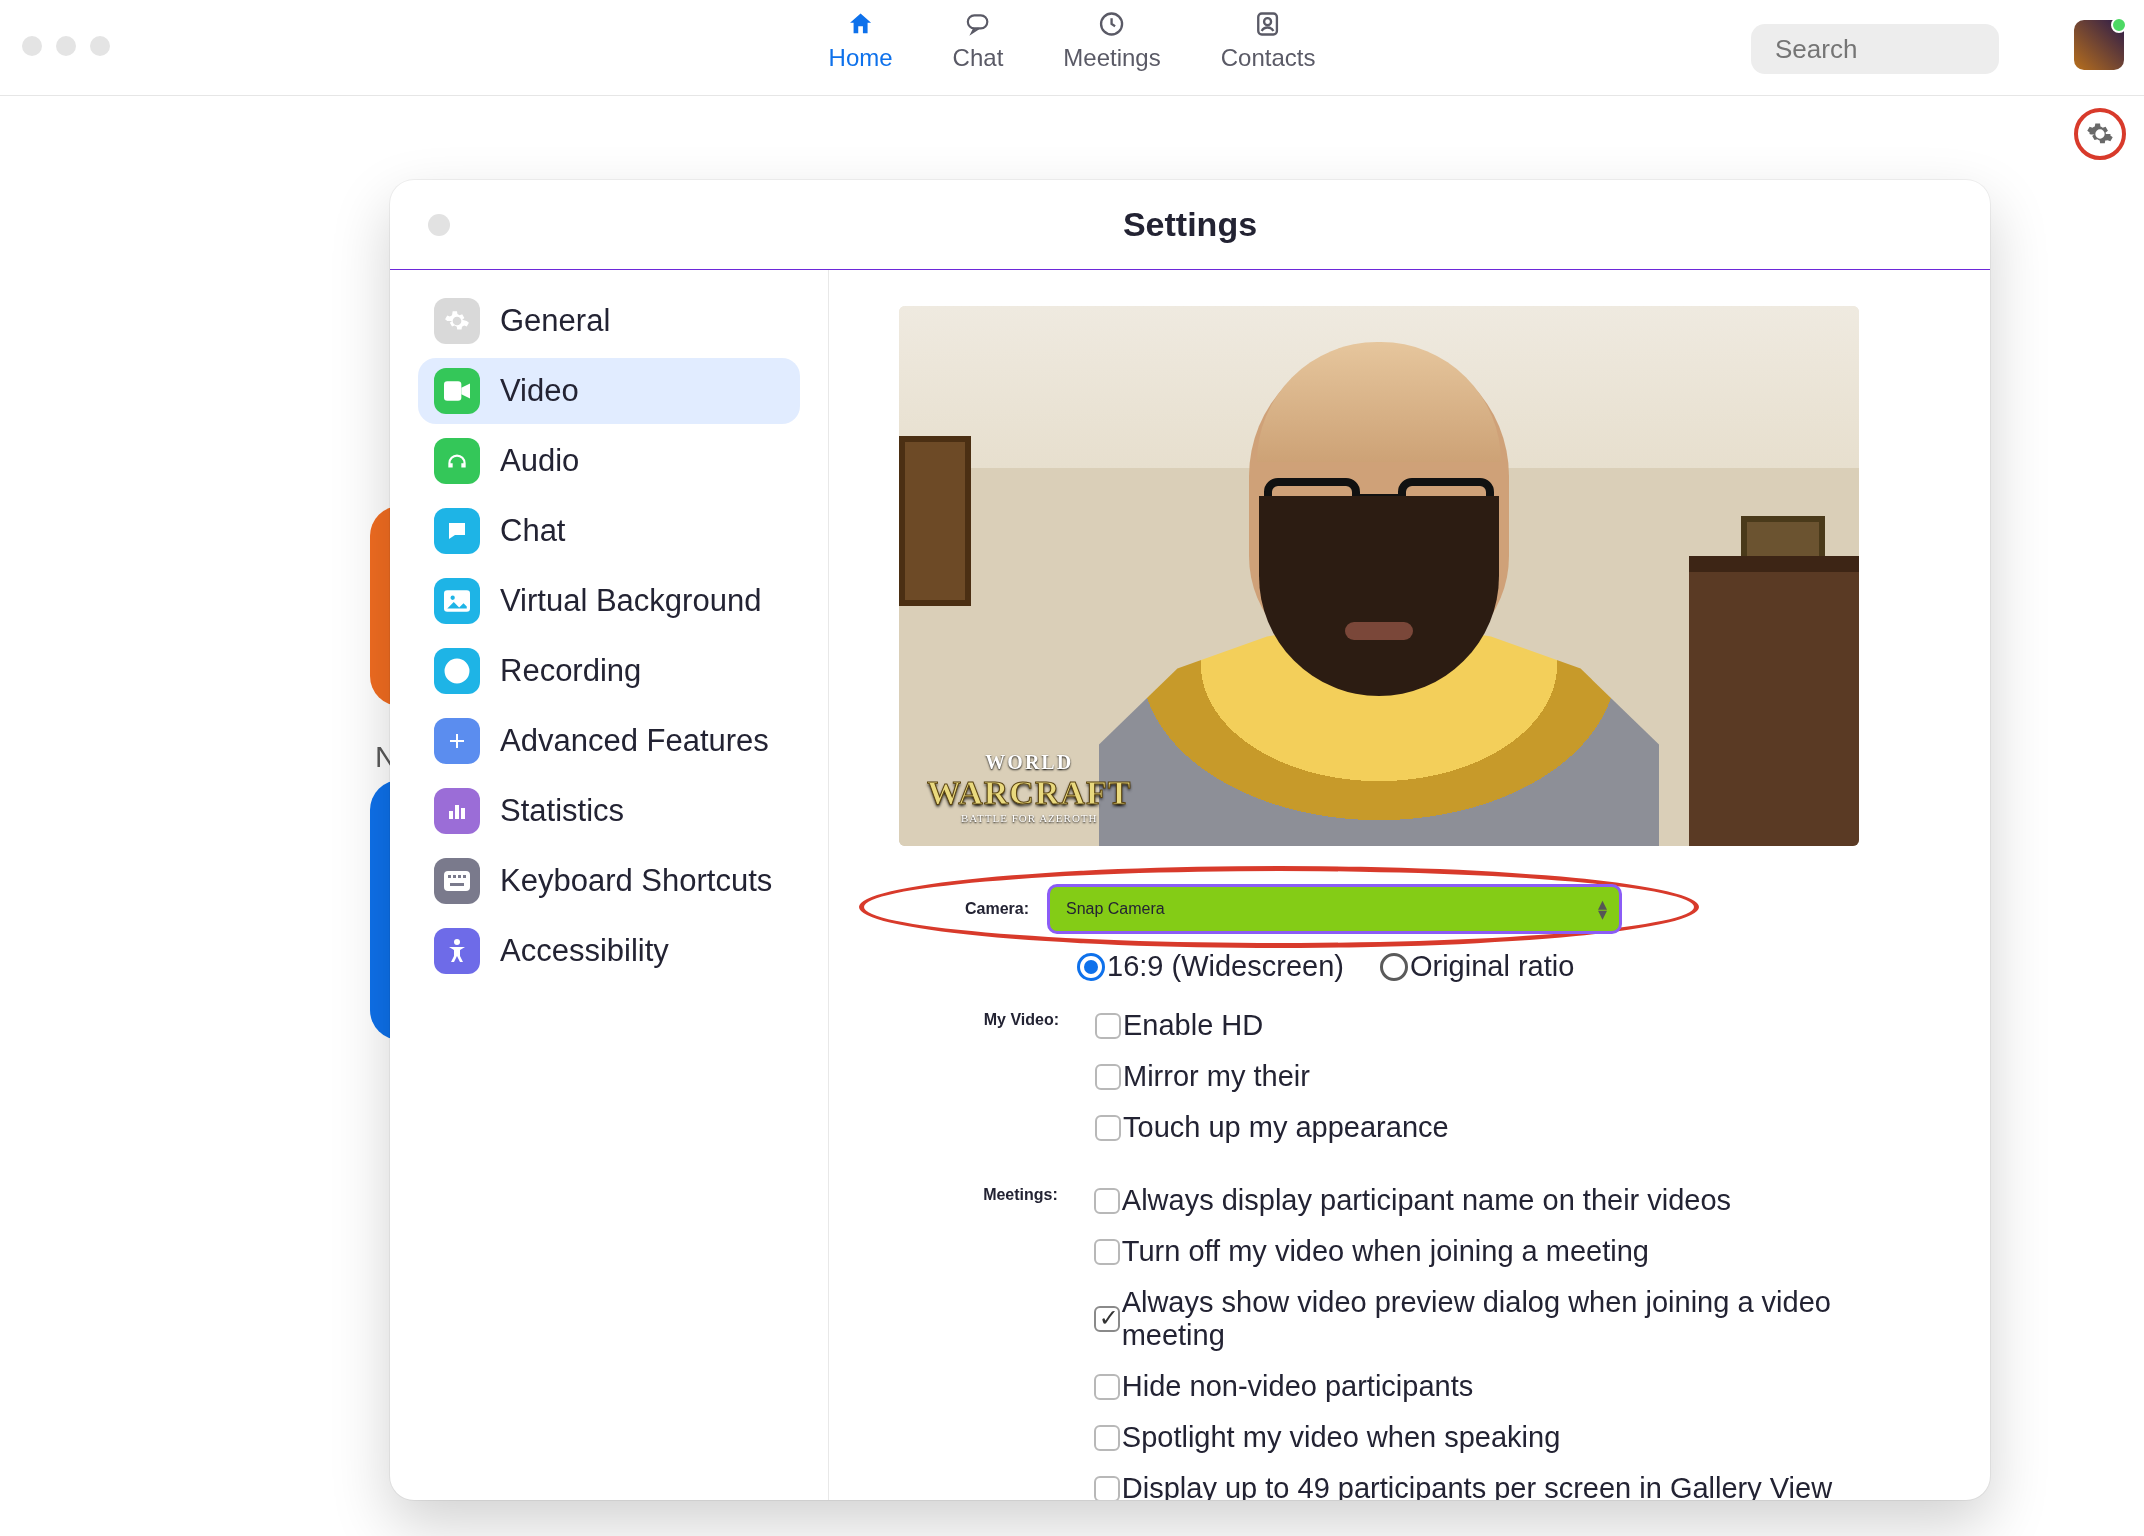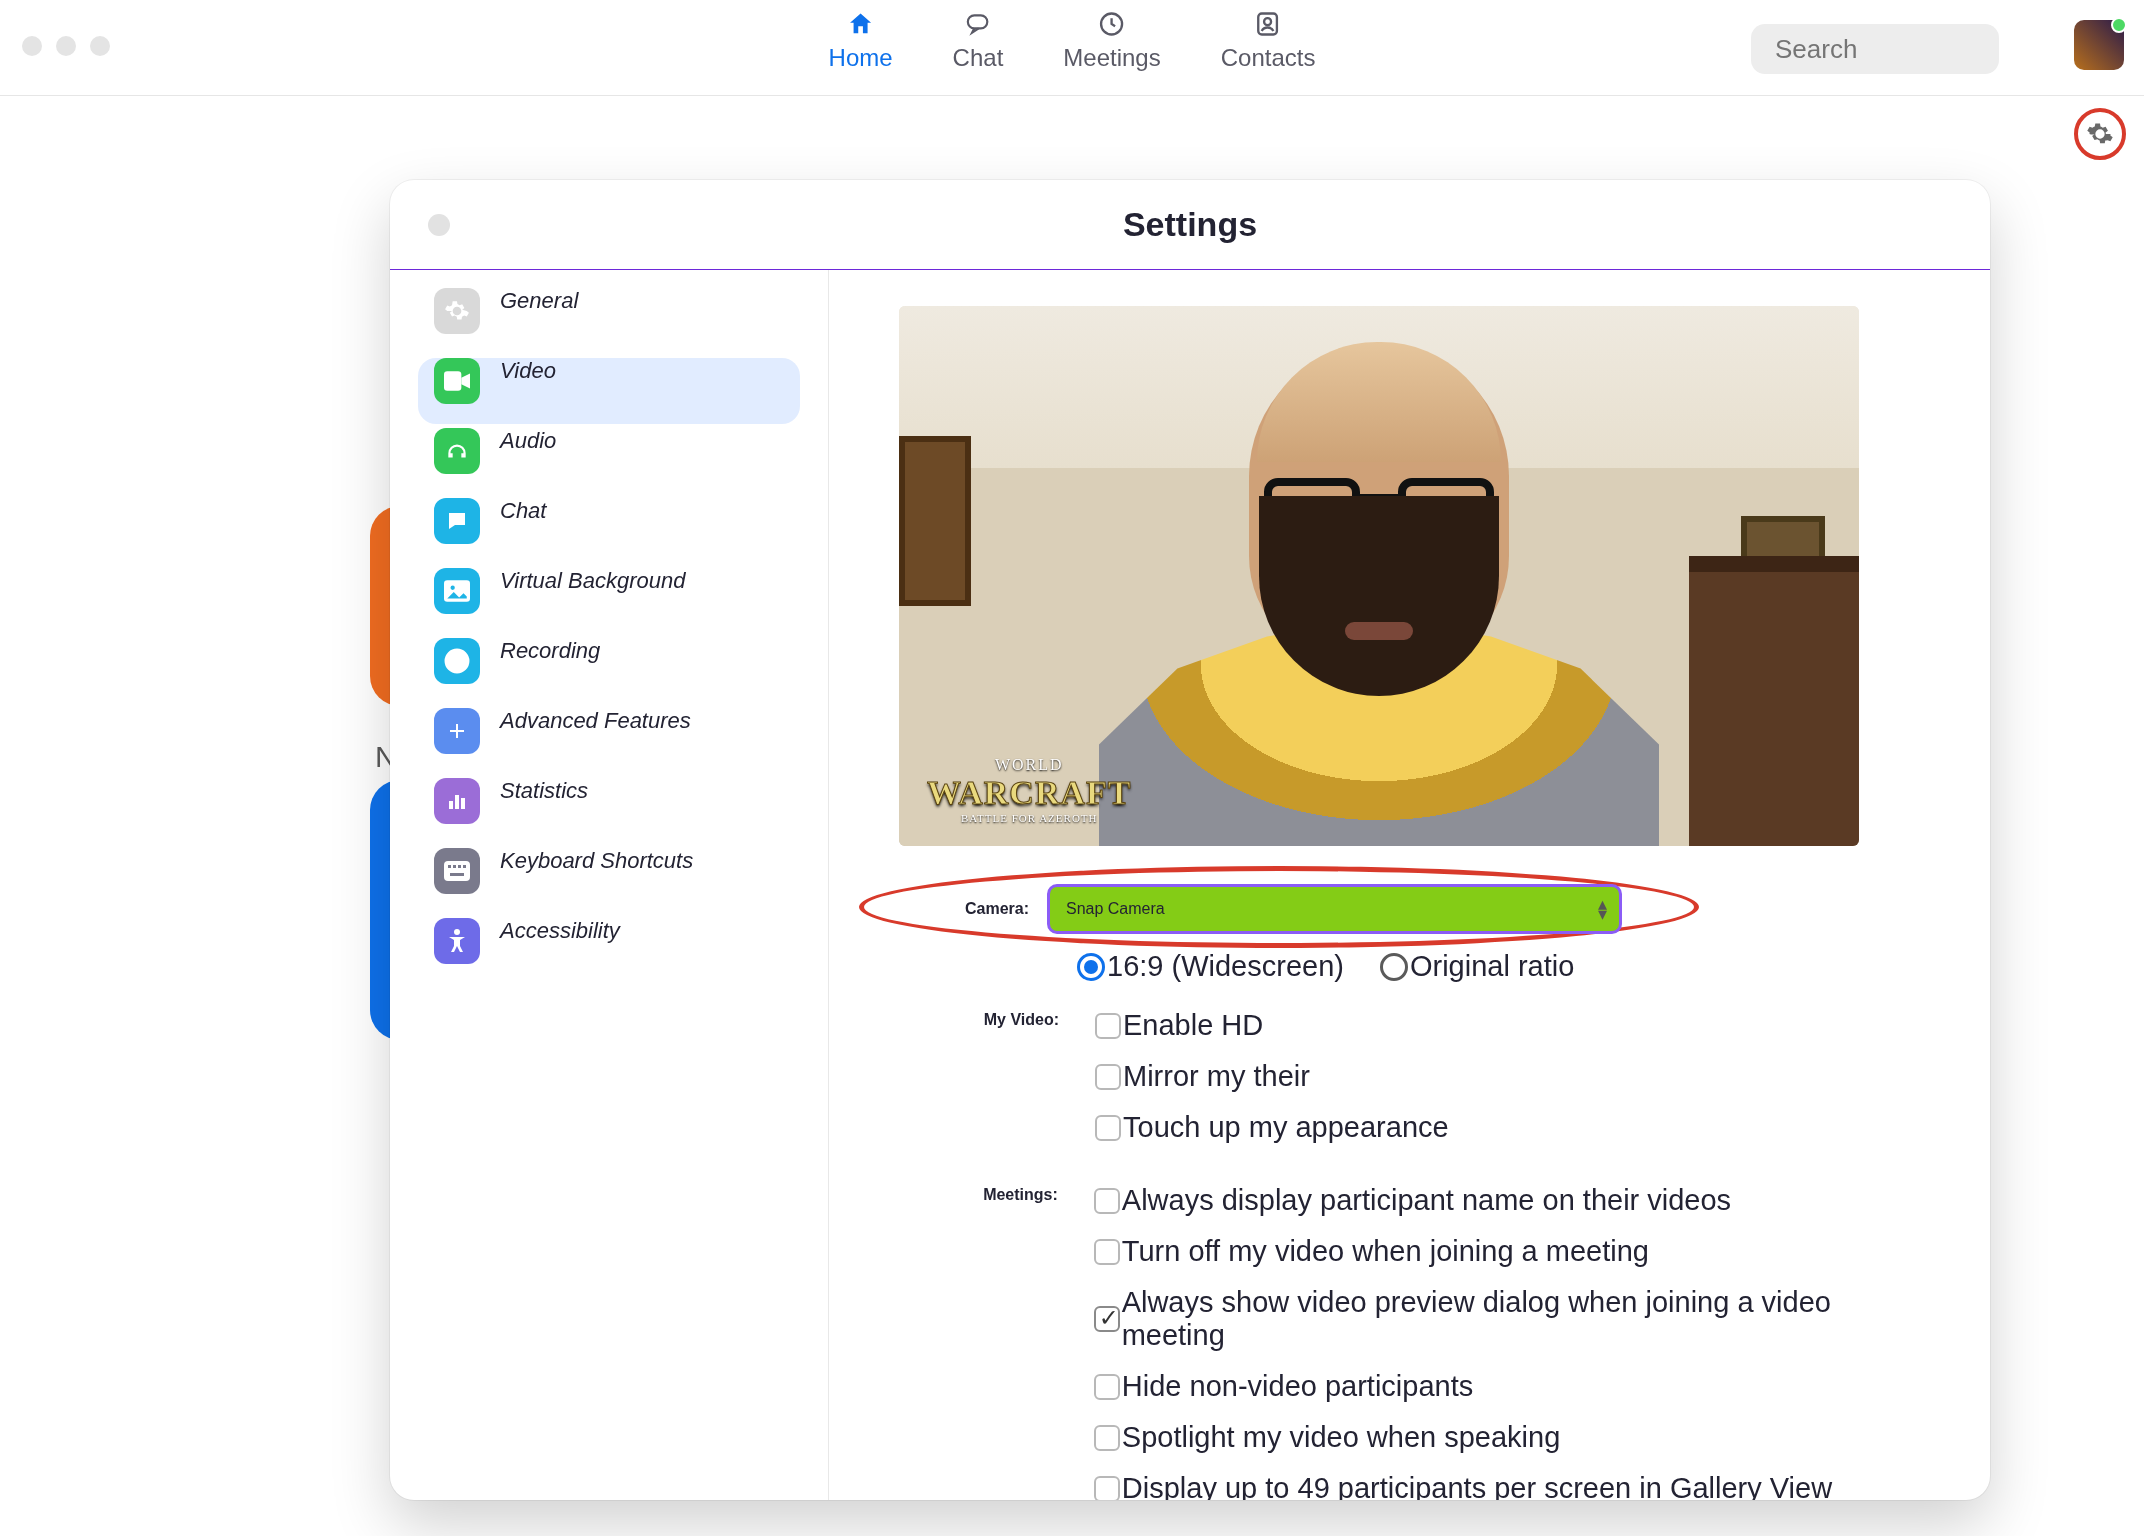--- a/index.html
+++ b/index.html
@@ -53,21 +53,21 @@
   position:absolute; left:390px; top:180px;
   width:1600px; height:1320px;
   background:#fff; border-radius:24px;
   box-shadow: 0 25px 60px rgba(0,0,0,0.18), 0 0 0 1px rgba(0,0,0,0.05);
   overflow:hidden;
 }
 .win-title { height:90px; border-bottom:1px solid #6d28d9; display:flex; align-items:center; justify-content:center; font-size:34px; font-weight:700; position:relative;}
 .win-dot { position:absolute; left:38px; top:34px; width:22px; height:22px; border-radius:50%; background:#E2E2E2;}
 .win-body { display:flex; height:calc(100% - 90px);}
 .sidebar { width:439px; border-right:1px solid #E8E8E8; padding:18px 28px; }
-.side-item { display:flex; gap:20px; height:66px; padding:0 16px; border-radius:18px; cursor:pointer; font-size:22px; color:#232333;font-style:italic;}
+.side-item { display:flex; align-items:center; gap:20px; height:66px; padding:0 16px; border-radius:18px; cursor:pointer; font-size:31px; color:#232333;}
 .side-item + .side-item { margin-top:4px; }
 .side-item.active { background:#E1ECFF; }
 .side-item .ic { width:46px; height:46px; border-radius:12px; display:flex; align-items:center; justify-content:center; flex-shrink:0;}
 .side-item .ic svg { fill:#fff; }
 
 .content { flex:1; padding:36px 54px 36px 70px; overflow:auto;}
 .preview { width:960px; height:540px; border-radius:6px; overflow:hidden; position:relative; background:linear-gradient(#ece7dc 0 30%, #d8cebc 30% 100%);}
 .preview .ceiling { position:absolute; inset:0 0 70% 0; background:linear-gradient(#efeae0,#e7dfce);}
 .preview .wall { position:absolute; top:30%; bottom:0; left:0; right:0; background:#dacfb8;}
 .cabinet{position:absolute;right:0;bottom:0;width:170px;height:290px;background:#5a3a24;border-top:16px solid #3d2515;}
@@ -82,21 +82,21 @@
 .head::before{content:"";position:absolute;top:-4px;left:8px;right:8px;height:120px;border-radius:120px 120px 0 0;
   background:linear-gradient(#e6c69d,#cda276);}
 .beard{position:absolute;left:50%;transform:translateX(-50%);top:150px;width:240px;height:200px;
   background:#2c1c12;border-radius:0 0 120px 120px;}
 .mouth{position:absolute;left:50%;transform:translateX(-50%);bottom:56px;width:68px;height:18px;background:#7a4739;border-radius:10px;}
 .glasses{position:absolute;top:132px;left:50%;transform:translateX(-50%);width:230px;height:66px;}
 .glasses .lens{position:absolute;width:96px;height:64px;border:8px solid #111;border-radius:14px;top:0;}
 .glasses .lens.l{left:0}.glasses .lens.r{right:0}
 .glasses .bridge{position:absolute;left:96px;right:96px;top:16px;height:8px;background:#111;}
 .logo {position:absolute;left:28px;bottom:22px;color:#fff;text-align:center;font-family:Georgia,serif;}
-.logo .w1{font-size:16px;letter-spacing:2px;font-weight:400;text-shadow:0 1px 2px #000;}
+.logo .w1{font-size:20px;letter-spacing:2px;font-weight:700;text-shadow:0 1px 2px #000;}
 .logo .w2{font-size:34px;font-weight:900;letter-spacing:1px;color:#e9d97e;text-shadow:0 2px 3px #000;-webkit-text-stroke:1px #5b4410;}
 .logo .w3{font-size:11px;letter-spacing:1px;text-shadow:0 1px 2px #000;}
 .row-lbl { width:160px; text-align:right; font-weight:700; margin-right:18px;}
 .select { position:relative; flex:0 0 575px; height:50px; border:3px solid #8b5cf6; border-radius:10px; background:#84cc16; display:flex; align-items:center; padding:0 44px 0 16px;}
 .select .updn { position:absolute; right:12px; top:50%; transform:translateY(-50%); font-size:18px; line-height:10px; color:#555; display:flex; flex-direction:column; gap:-2px;}
 .camera-wrap{position:relative;display:flex;align-items:center;margin-top:38px;}
 .camera-oval{position:absolute;left:-40px;top:-18px;width:840px;height:82px;border:5px solid #D83A2B;border-radius:50%/50%;pointer-events:none;}
 
 .radio, .check { display:flex; align-items:center; gap:2px; font-size:29px; }
 .radio .r { width:28px;height:28px;border-radius:50%;border:3px solid #5a5a5a;position:relative;}

